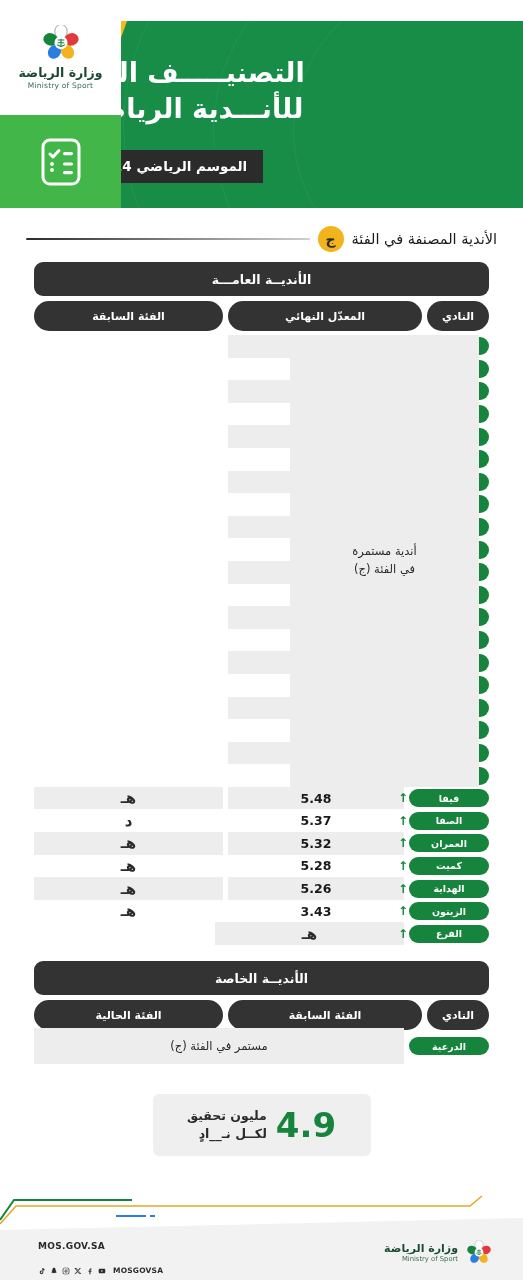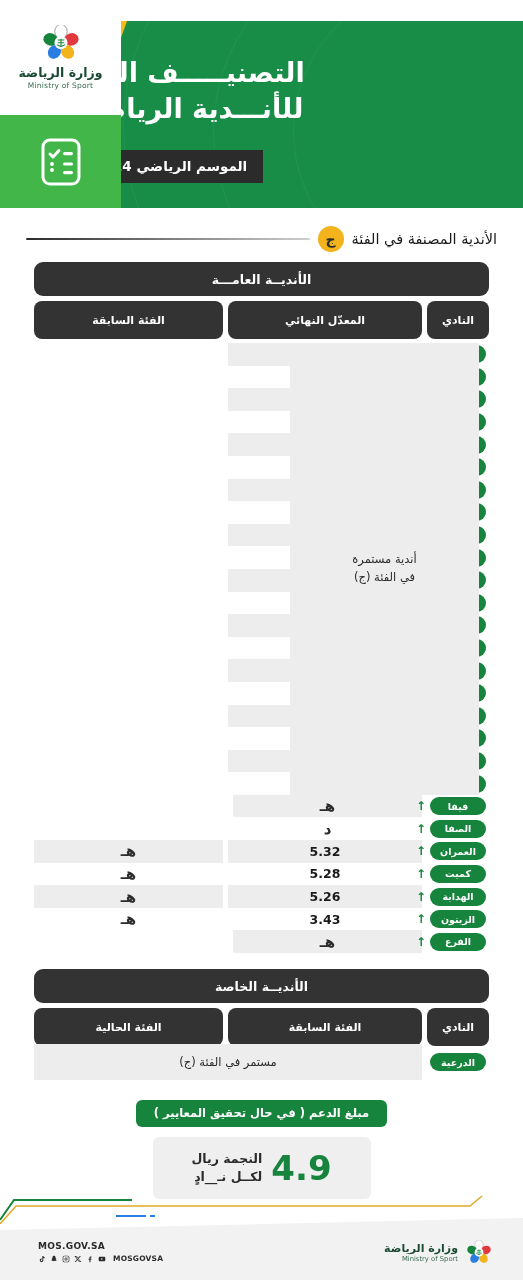--- a/index.html
+++ b/index.html
@@ -168,22 +168,22 @@
   }
 
   .hdr-row {
     display: flex;
     gap: 5px;
     margin-bottom: 4px;
   }
   .hdr-cell {
     background: #333333;
     color: #fff;
-    border-radius: 8px;
-    height: 38px;
+    border-radius: 16px;
+    height: 30px;
     display: flex; align-items: center; justify-content: center;
     font-size: 11px; font-weight: bold;
   }
   .c-club  { flex: 0 0 62px; }
   .c-score { flex: 1 1 auto; }
   .c-prev  { flex: 0 0 189px; }
 
   .body-area { position: relative; }
 
   .row {
@@ -198,21 +198,21 @@
     font-size: 11px;
   }
   .cell.striped { background: #ededed; }
 
   .club-cell {
     flex: 0 0 62px;
     position: relative;
     justify-content: center;
   }
   .club-pill {
-    width: 56px; height: 18px;
+    width: 80px; height: 18px;
     background: #16843c;
     color: #fff;
     border-radius: 9px;
     font-size: 9.5px; font-weight: bold;
     display: flex; align-items: center; justify-content: center;
     white-space: nowrap;
   }
   .up-arrow {
     position: absolute;
     left: -11px; top: 50%;
@@ -310,21 +310,21 @@
     top: 24px; left: 0; right: 0; bottom: 0;
     background: #f2f2f2;
     clip-path: polygon(0 12px, 100% 0, 100% 100%, 0 100%);
   }
   .f-left {
     position: absolute;
     left: 38px; top: 47px;
     direction: ltr; text-align: left;
   }
   .f-url { font-size: 9px; font-weight: bold; color: #2b2b2b; letter-spacing: .3px; }
-  .f-social { display: flex; align-items: center; gap: 4px; margin-top: 3px; }
+  .f-social { display: flex; align-items: center; gap: 4px; margin-top: 15px; }
   .f-social svg { width: 8px; height: 8px; fill: #2b2b2b; }
   .f-handle { font-size: 7.5px; font-weight: bold; color: #2b2b2b; margin-left: 3px; letter-spacing: .2px; }
   .f-right {
     position: absolute;
     right: 30px; top: 46px;
     display: flex; align-items: center; gap: 7px;
     direction: rtl;
   }
   .f-right .logo-mark { width: 28px; height: 26px; margin: 0; }
   .f-names { text-align: right; }
@@ -545,27 +545,29 @@
           <span class="club-pill">الثقبة</span>
         </div>
         <div class="cell score-cell">4.95</div>
         <div class="cell prev-cell" style="visibility: hidden;"></div>
       </div>
       <div class="row">
         <div class="cell club-cell">
           <span class="club-pill">فيفا</span>
           <span class="up-arrow">↑</span>
         </div>
+        <div class="cell score-cell striped">5.48</div>
         <div class="cell prev-cell striped">هـ</div>
       </div>
       <div class="row">
         <div class="cell club-cell">
           <span class="club-pill">الصفا</span>
           <span class="up-arrow">↑</span>
         </div>
+        <div class="cell score-cell">5.37</div>
         <div class="cell prev-cell">د</div>
       </div>
       <div class="row">
         <div class="cell club-cell">
           <span class="club-pill">العمران</span>
           <span class="up-arrow">↑</span>
         </div>
         <div class="cell score-cell striped">5.32</div>
         <div class="cell prev-cell striped">هـ</div>
       </div>
@@ -620,25 +622,24 @@
       <div class="p-row">
         <div class="cell p-club">
           <span class="club-pill">الدرعية</span>
         </div>
         <div class="p-note">مستمر في الفئة (ج)</div>
       </div>
     </div>
 </div>
 
 <div class="support">
-  <div class="support-tag">مبلغ الدعم ( في حال تحقيق المعايير )</div>
   <div class="support-box">
     <span class="support-num">4.9</span>
     <span class="support-unit">
-      <div>النجمة ريال</div>
+      <div>مليون تحقيق</div>
       <div>لكــل نـ__ادٍ</div>
     </span>
   </div>
 </div>
 
 <div class="footer">
   <svg class="f-lines" viewBox="0 0 523 30" preserveAspectRatio="none">
     <path d="M0 26 L14 6 L132 6" fill="none" stroke="#16843c" stroke-width="2"></path>
     <path d="M0 30 L16 12 L470 12 L482 2" fill="none" stroke="#e0ab2b" stroke-width="1.6"></path>
     <path d="M116 22 L146 22" fill="none" stroke="#2a7de1" stroke-width="2"></path>

